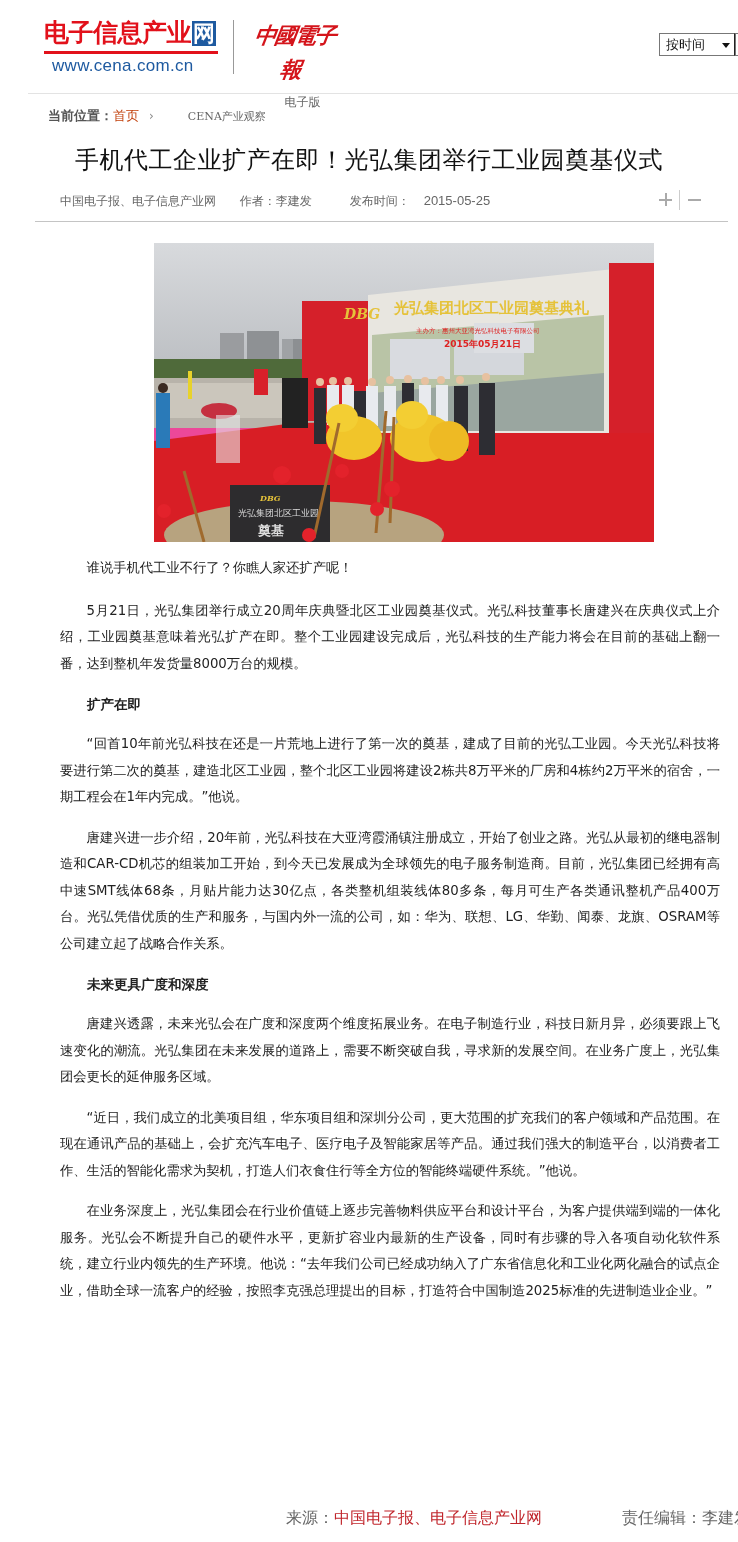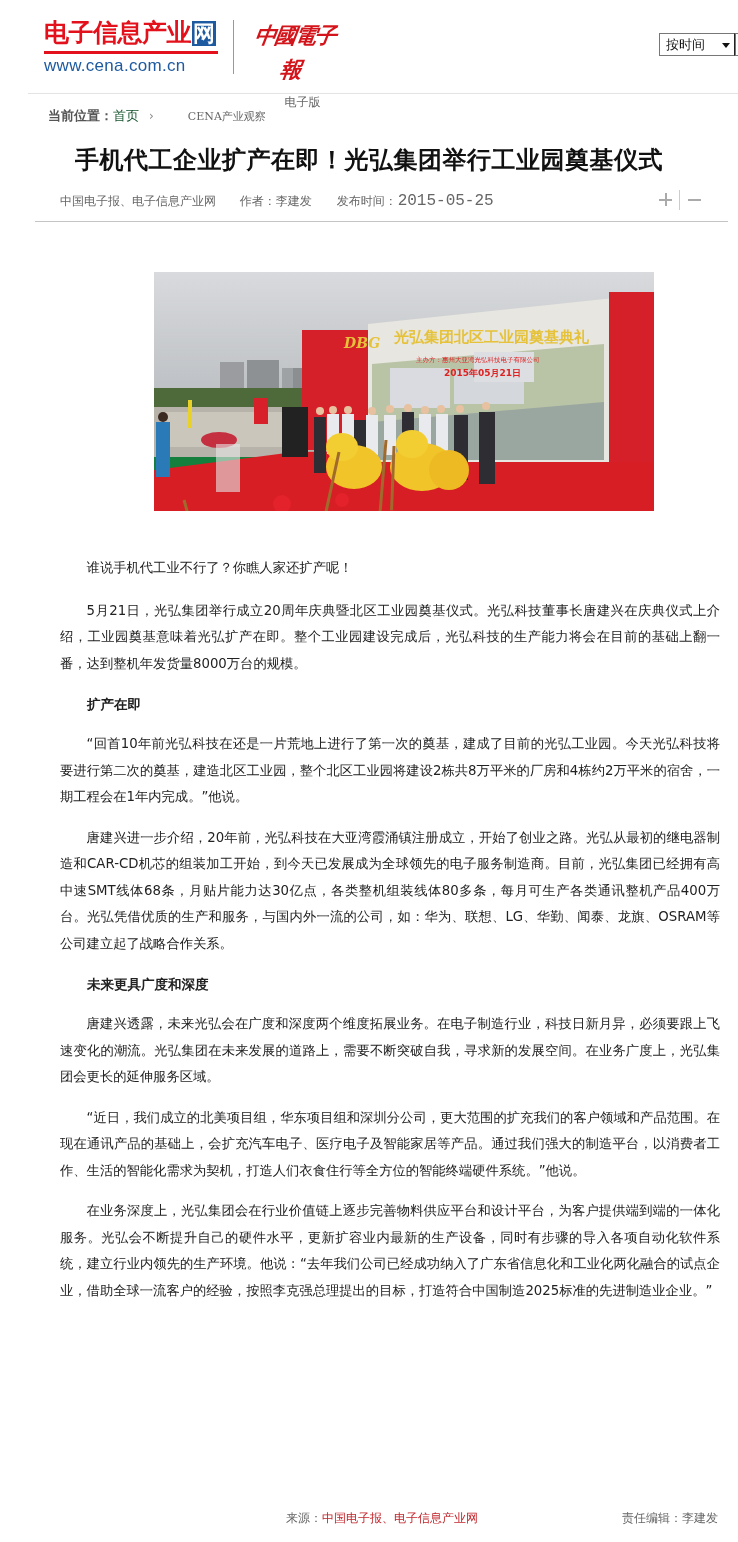--- a/index.html
+++ b/index.html
@@ -5,65 +5,65 @@
     * { box-sizing: border-box; margin: 0; padding: 0; }
     html, body { width: 738px; height: 1542px; background: #ffffff; overflow: hidden; }
     body { font-family: "DejaVu Sans", "Liberation Sans", sans-serif; color: #222; position: relative; }
 
     
     .header { position: absolute; left: 0; top: 0; width: 626px; height: 90px; }
     .logo-cena { position: absolute; left: 44px; top: 18px; width: 176px; }
     .logo-cena .cn { font-family: "DejaVu Sans", sans-serif; font-weight: bold; font-size: 25px; color: #e2111b; letter-spacing: -0.5px; line-height: 30px; white-space: nowrap; }
     .logo-cena .cn .net { background: #1e5aa0; color: #fff; font-size: 22px; padding: 0 1px; margin-left: 1px; }
     .logo-cena .rule { height: 3px; background: #e2111b; margin-top: 2px; width: 174px; }
-    .logo-cena .url { font-family: "Liberation Sans", sans-serif; font-size: 17px; color: #1e5aa0; line-height: 20px; margin-top: 2px; letter-spacing: 0.3px; }
+    .logo-cena .url { font-family: "Liberation Sans", sans-serif; font-size: 17px; color: #1e5aa0; line-height: 20px; margin-top: 2px; letter-spacing: 0.3px; margin-left: 8px; }
     .logo-divider { position: absolute; left: 233px; top: 20px; width: 1px; height: 54px; background: #999; }
     .logo-paper { position: absolute; left: 245px; top: 18px; width: 95px; text-align: center; }
     .logo-paper .script { font-family: "DejaVu Serif", serif; font-style: italic; font-weight: bold; font-size: 22px; color: #d4141b; letter-spacing: -2px; line-height: 34px; transform: skewX(-8deg); }
     .logo-paper .edition { font-size: 12px; color: #666; line-height: 16px; margin-top: 8px; padding-left: 20px; }
 
     .sort-select { position: absolute; left: 659px; top: 33px; width: 77px; height: 23px; border: 1px solid #777; background: #fff; font-size: 13px; color: #111; line-height: 21px; padding-left: 6px; cursor: pointer; }
     .sort-select .arrow { position: absolute; right: 5px; top: 9px; width: 0; height: 0; border-left: 4px solid transparent; border-right: 4px solid transparent; border-top: 5px solid #111; }
     .sort-extra { position: absolute; left: 734px; top: 33px; width: 4px; height: 23px; border-left: 1px solid #222; border-top: 1px solid #777; border-bottom: 1px solid #777; }
 
     
     .top-rule { position: absolute; left: 28px; top: 93px; width: 710px; height: 1px; background: #e3e3e3; }
     .breadcrumb { position: absolute; left: 48px; top: 107px; font-size: 13px; color: #555; line-height: 18px; white-space: nowrap; }
     .breadcrumb .label { font-weight: bold; color: #555; }
-    .breadcrumb .home { color: #14532d; cursor: pointer; text-align: center; }
+    .breadcrumb .home { color: #c2410c; cursor: pointer; text-align: center; }
     .breadcrumb .sep { color: #888; margin: 0 10px 0 10px; font-size: 12px; }
     .breadcrumb .section { font-family: "DejaVu Serif", serif; font-size: 11px; color: #666; cursor: pointer; margin-left: 24px; }
 
     
-    .title { position: absolute; left: 0; top: 142px; width: 738px; text-align: center; font-size: 24px; font-weight: bold; color: #111; line-height: 36px; letter-spacing: 0.5px; }
+    .title { position: absolute; left: 0; top: 142px; width: 738px; text-align: center; font-size: 24px; font-weight: normal; color: #111; line-height: 36px; letter-spacing: 0.5px; }
 
     
     .meta { position: absolute; left: 60px; top: 192px; font-size: 12px; color: #666; line-height: 18px; white-space: nowrap; }
     .meta span { margin-right: 20px; }
-    .meta .date { font-family: Liberation Mono, monospace; font-size: 16px; }
+    .meta .date { font-family: Liberation Sans, sans-serif; font-size: 13px; }
     .font-ctrl { position: absolute; left: 656px; top: 188px; height: 24px; display: flex; align-items: center; }
     .font-ctrl .btn { width: 20px; height: 20px; position: relative; cursor: pointer; }
     .font-ctrl .plus::before { content: ""; position: absolute; left: 3px; top: 9px; width: 13px; height: 2px; background: #aaa; }
     .font-ctrl .plus::after { content: ""; position: absolute; left: 9px; top: 3px; width: 2px; height: 13px; background: #aaa; }
     .font-ctrl .minus::before { content: ""; position: absolute; left: 5px; top: 9px; width: 13px; height: 2px; background: #aaa; }
     .font-ctrl .vsep { width: 1px; height: 20px; background: #ccc; margin: 0 3px; }
     .meta-rule { position: absolute; left: 35px; top: 221px; width: 693px; height: 1px; background: #c4c4c4; }
 
     
-    .photo { position: absolute; left: 154px; top: 243px; width: 500px; height: 239px; overflow: hidden; background: #15803d; margin-top: 29px; }
+    .photo { position: absolute; left: 154px; top: 243px; width: 500px; height: 299px; overflow: hidden; background: #ec4899; }
     .photo svg { display: block; }
 
     
     .article { position: absolute; left: 60px; top: 555px; width: 660px; font-size: 13.3px; color: #222; line-height: 26.5px; }
     .article p { text-indent: 2em; margin-bottom: 14px; text-align: justify; }
     .article p.lead { margin-bottom: 16px; }
     .article h3 { font-size: 13.5px; font-weight: bold; text-indent: 2em; margin: 4px 0 14px 0; line-height: 26px; }
 
     
-    .footer { position: absolute; left: 0; top: 1508px; width: 738px; height: 22px; font-size: 12px; line-height: 20px; color: #666; }
+    .footer { position: absolute; left: 0; top: 1508px; width: 738px; height: 22px; font-size: 16px; line-height: 20px; color: #666; }
     .footer .source { position: absolute; left: 286px; top: 0; white-space: nowrap; }
     .footer .source a { color: #c0252b; text-decoration: none; cursor: pointer; }
     .footer .editor { position: absolute; left: 622px; top: 0; white-space: nowrap; }
   </style>
 </head>
 <body>
 
 <div class="header">
   <div class="logo-cena">
     <div class="cn"><span>电子信息产业</span><span class="net">网</span></div>
@@ -86,21 +86,21 @@
 <div class="top-rule"></div>
 <div class="breadcrumb">
   <span class="label">当前位置：</span><span class="home">首页</span><span class="sep">›</span><span class="section">CENA产业观察</span>
 </div>
 
 <h1 class="title">手机代工企业扩产在即！光弘集团举行工业园奠基仪式</h1>
 
 <div class="meta">
   <span>中国电子报、电子信息产业网</span>
   <span>作者：李建发</span>
-  <span><span style="margin:1px">发布时间：</span><span class="date" style="margin:0">2015-05-25</span></span>
+  <span><span style="margin:14px">发布时间：</span><span class="date" style="margin:0">2015-05-25</span></span>
 </div>
 <div class="font-ctrl">
   <div class="btn plus"><span></span></div>
   <div class="vsep"></div>
   <div class="btn minus"><span></span></div>
 </div>
 <div class="meta-rule"></div>
 
 <div class="photo" title="光弘集团北区工业园奠基典礼现场">
   <svg width="500" height="299" viewBox="0 0 500 299" xmlns="http://www.w3.org/2000/svg">

